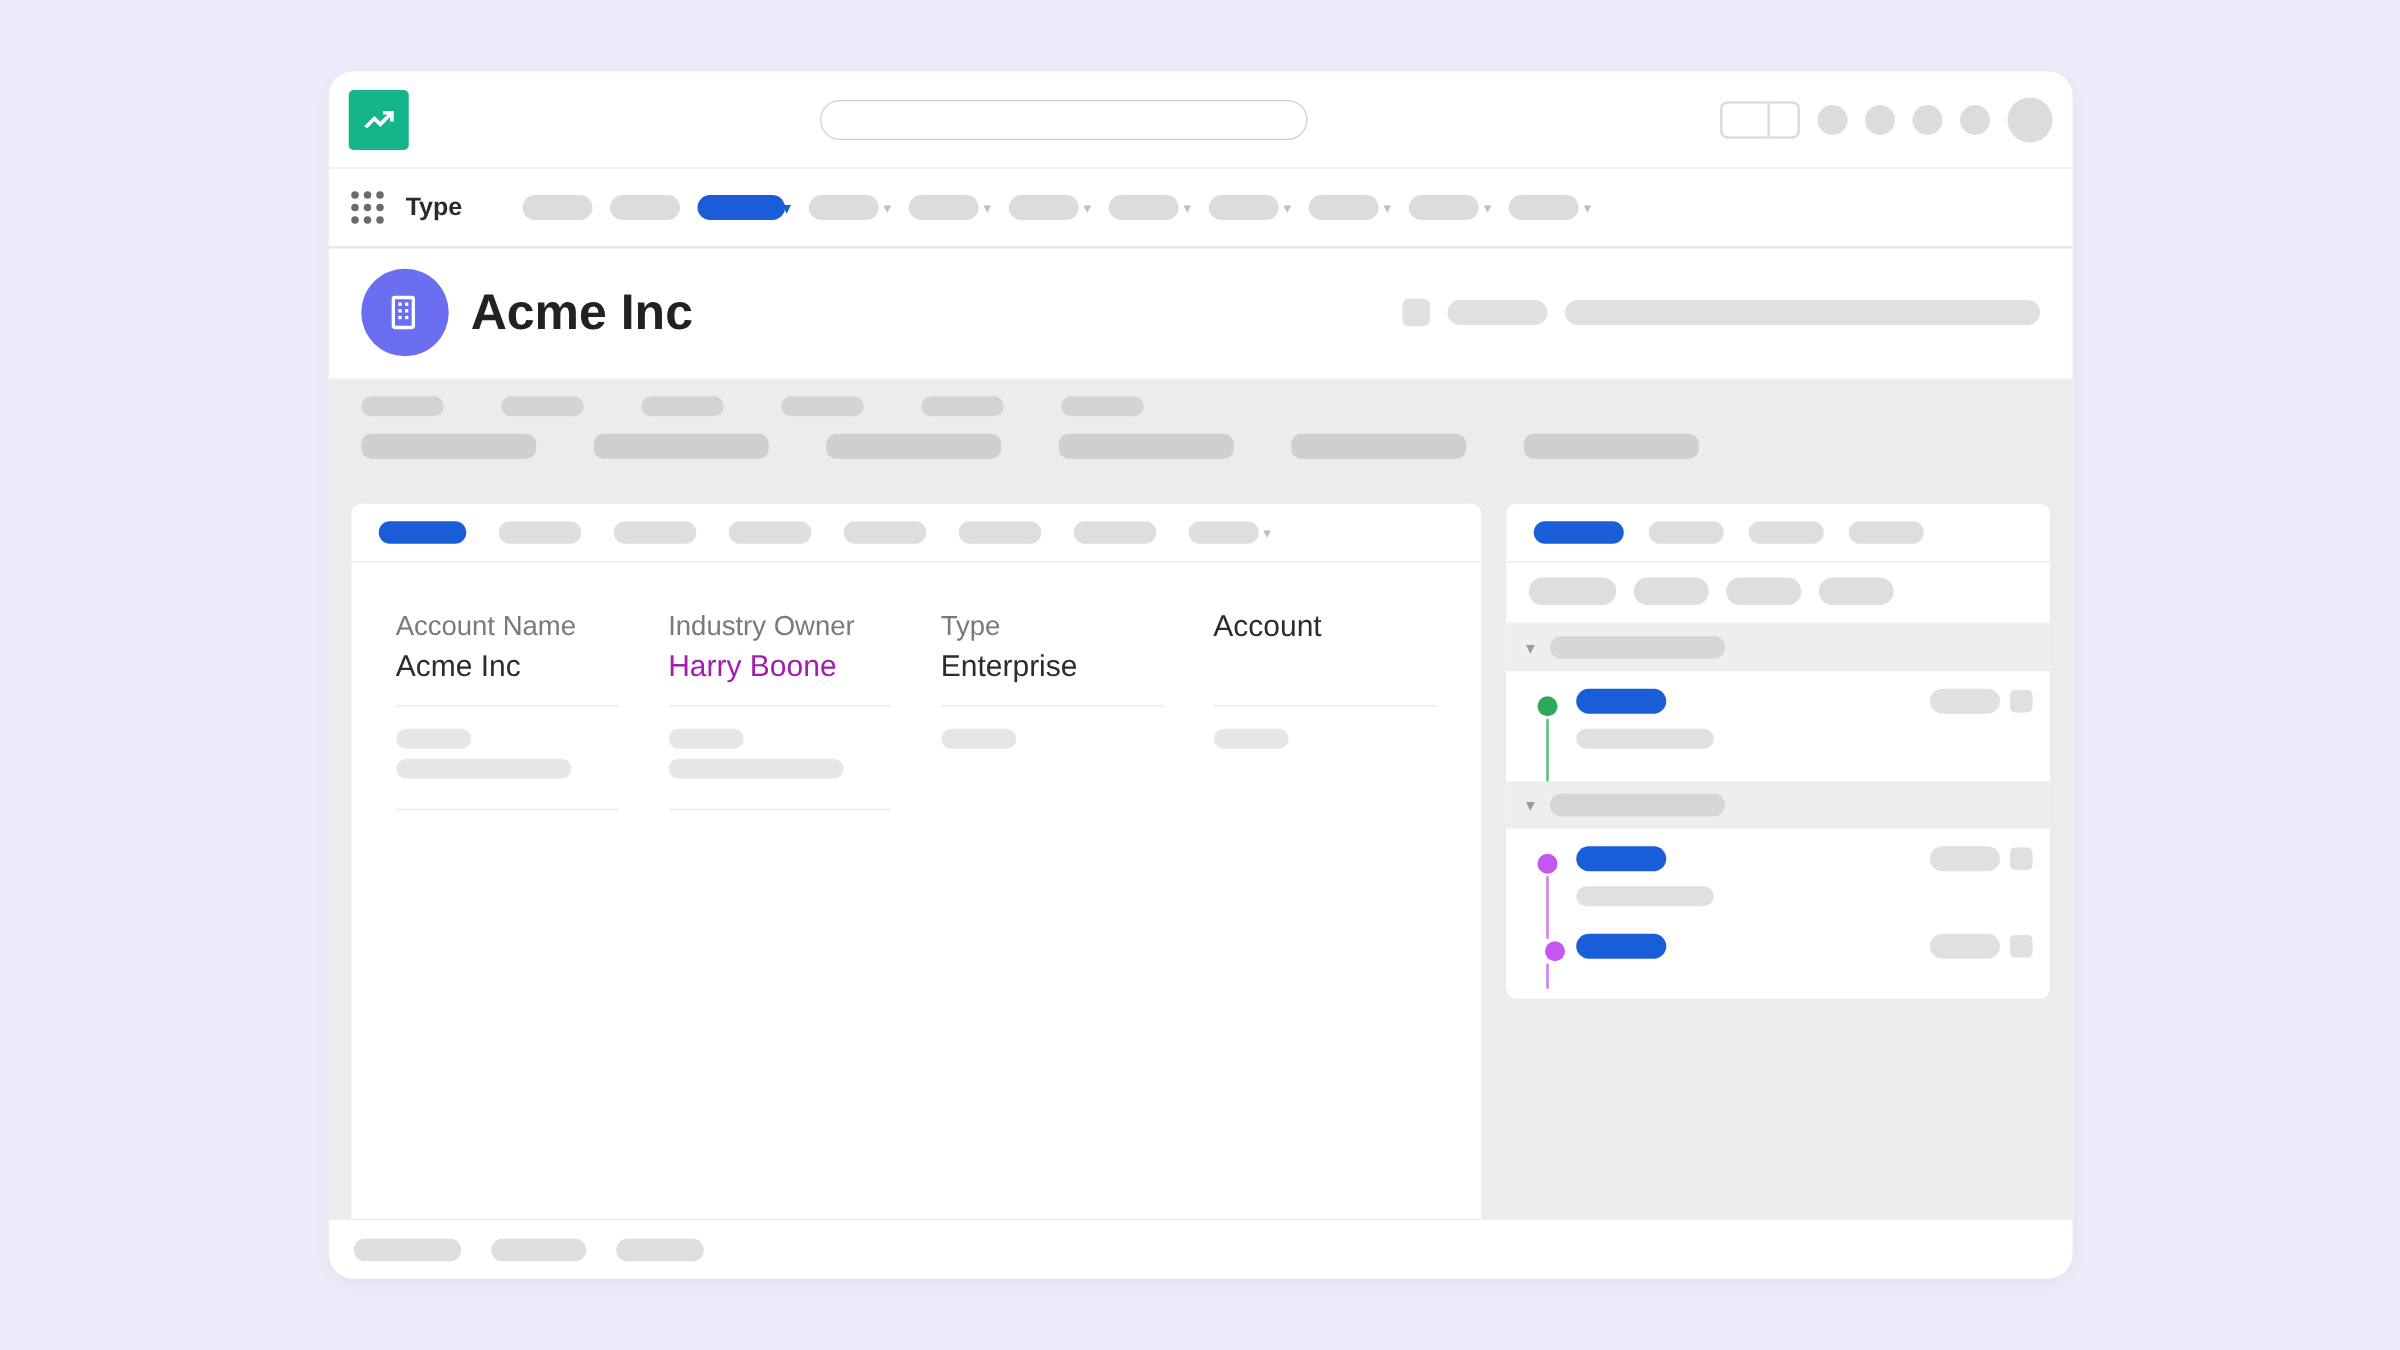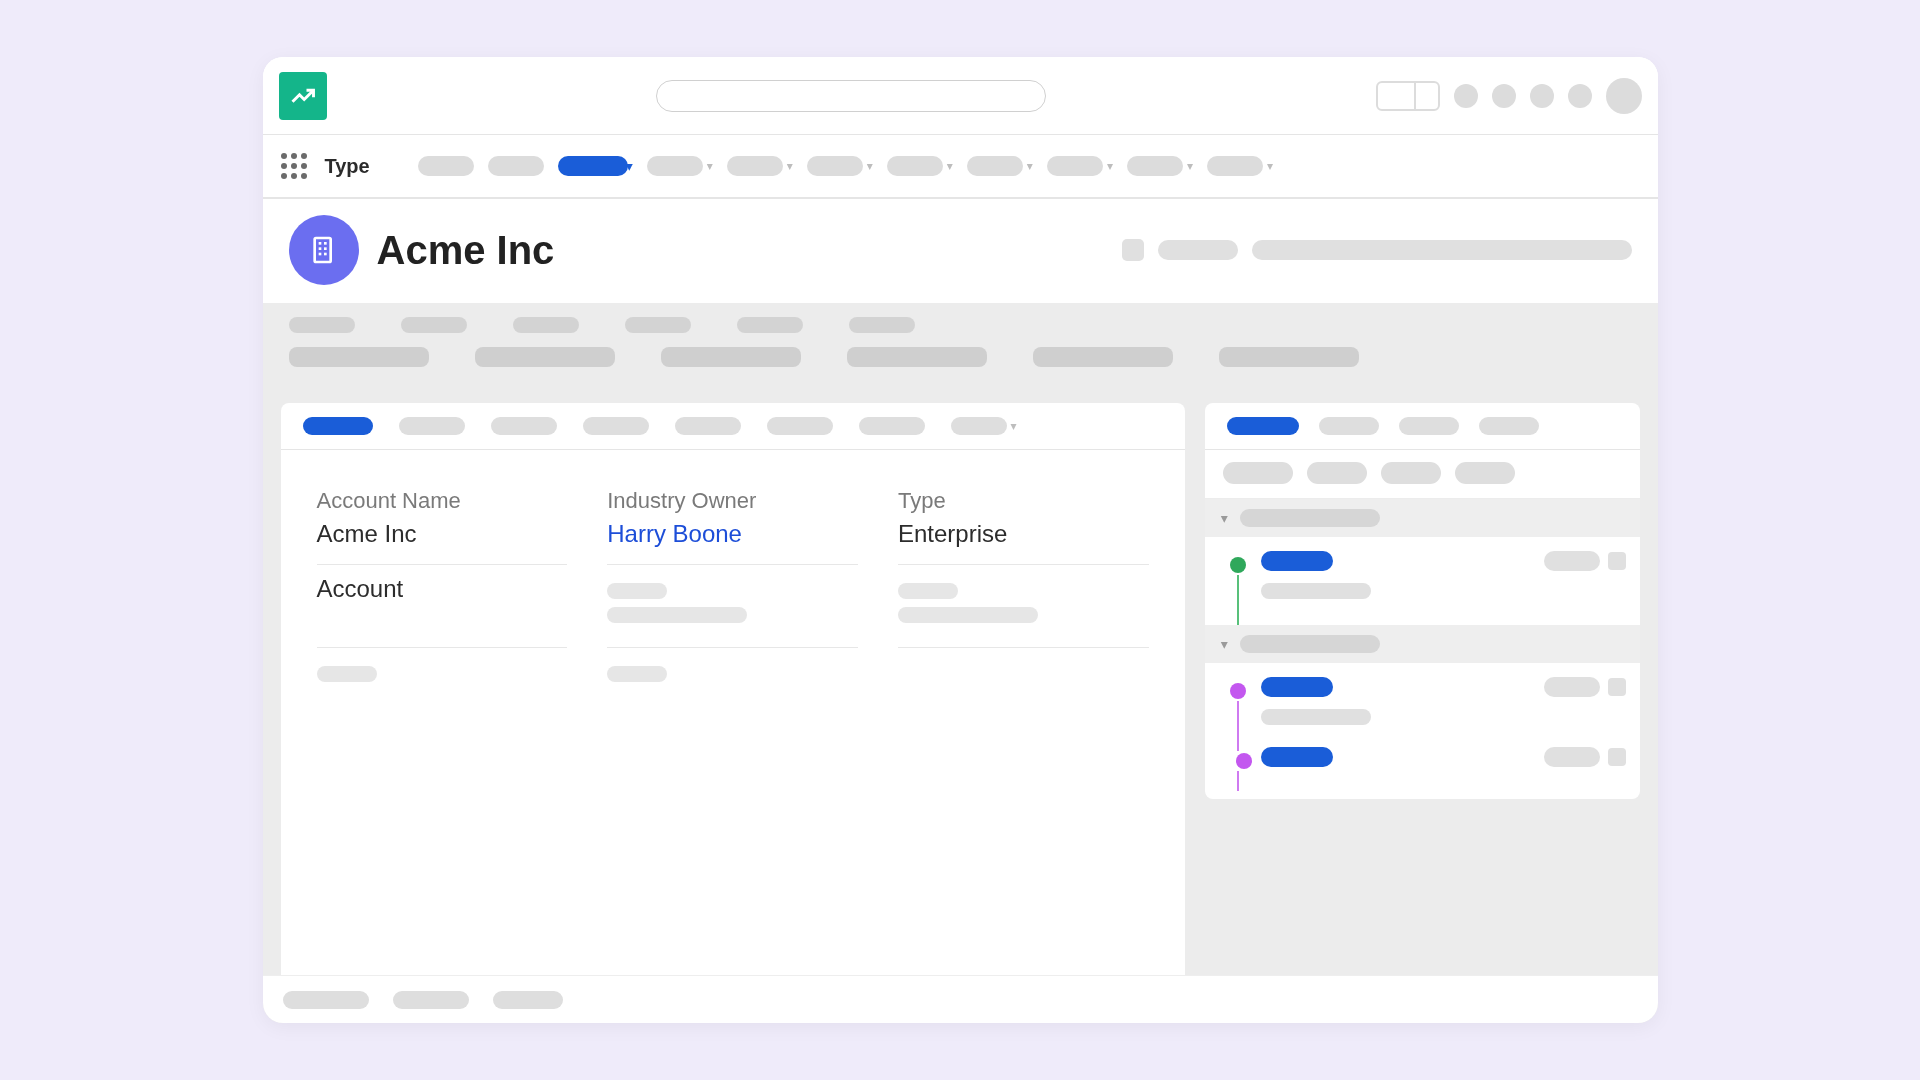--- a/index.html
+++ b/index.html
@@ -134,31 +134,31 @@
     display:flex; align-items:center; gap:26px;
     padding: 14px 22px;
     border-bottom:1px solid #e5e5e5;
   }
   .tab-pill{ height:18px; border-radius:9px; background:#dedede;}
   .tab-pill.active{ background:#1a5dd8;}
   .tab-chev-grp{ display:flex; align-items:center; gap:4px;}
 
   .details-grid{
     display:grid;
-    grid-template-columns: 1fr 1fr 1fr;
+    grid-template-columns: 1fr 1fr 1fr 1fr;
     column-gap: 40px;
     padding: 28px 36px;
   }
   .field{
     border-bottom:1px solid #e7e7e7;
     padding: 10px 0 16px 0;
   }
   .field-label{ font-size:22px; color:#7a7a7a; margin-bottom:6px;}
   .field-value{ font-size:24px; color:#2c2c2c; }
-  .field-value.link{ color:#1d4ed8; }
+  .field-value.link{ color:#a21caf; }
   .skel-line{ height:16px; border-radius:8px; background:#e6e6e6; margin:8px 0;}
 
   
   .chips-row{ display:flex; gap:14px; padding:12px 18px 14px 18px; border-bottom:1px solid #ececec;}
   .chip{ height:22px; border-radius:11px; background:#dedede;}
 
   .section-head{
     display:flex; align-items:center; gap:12px;
     padding:10px 16px; background:#eeeeee;
   }

